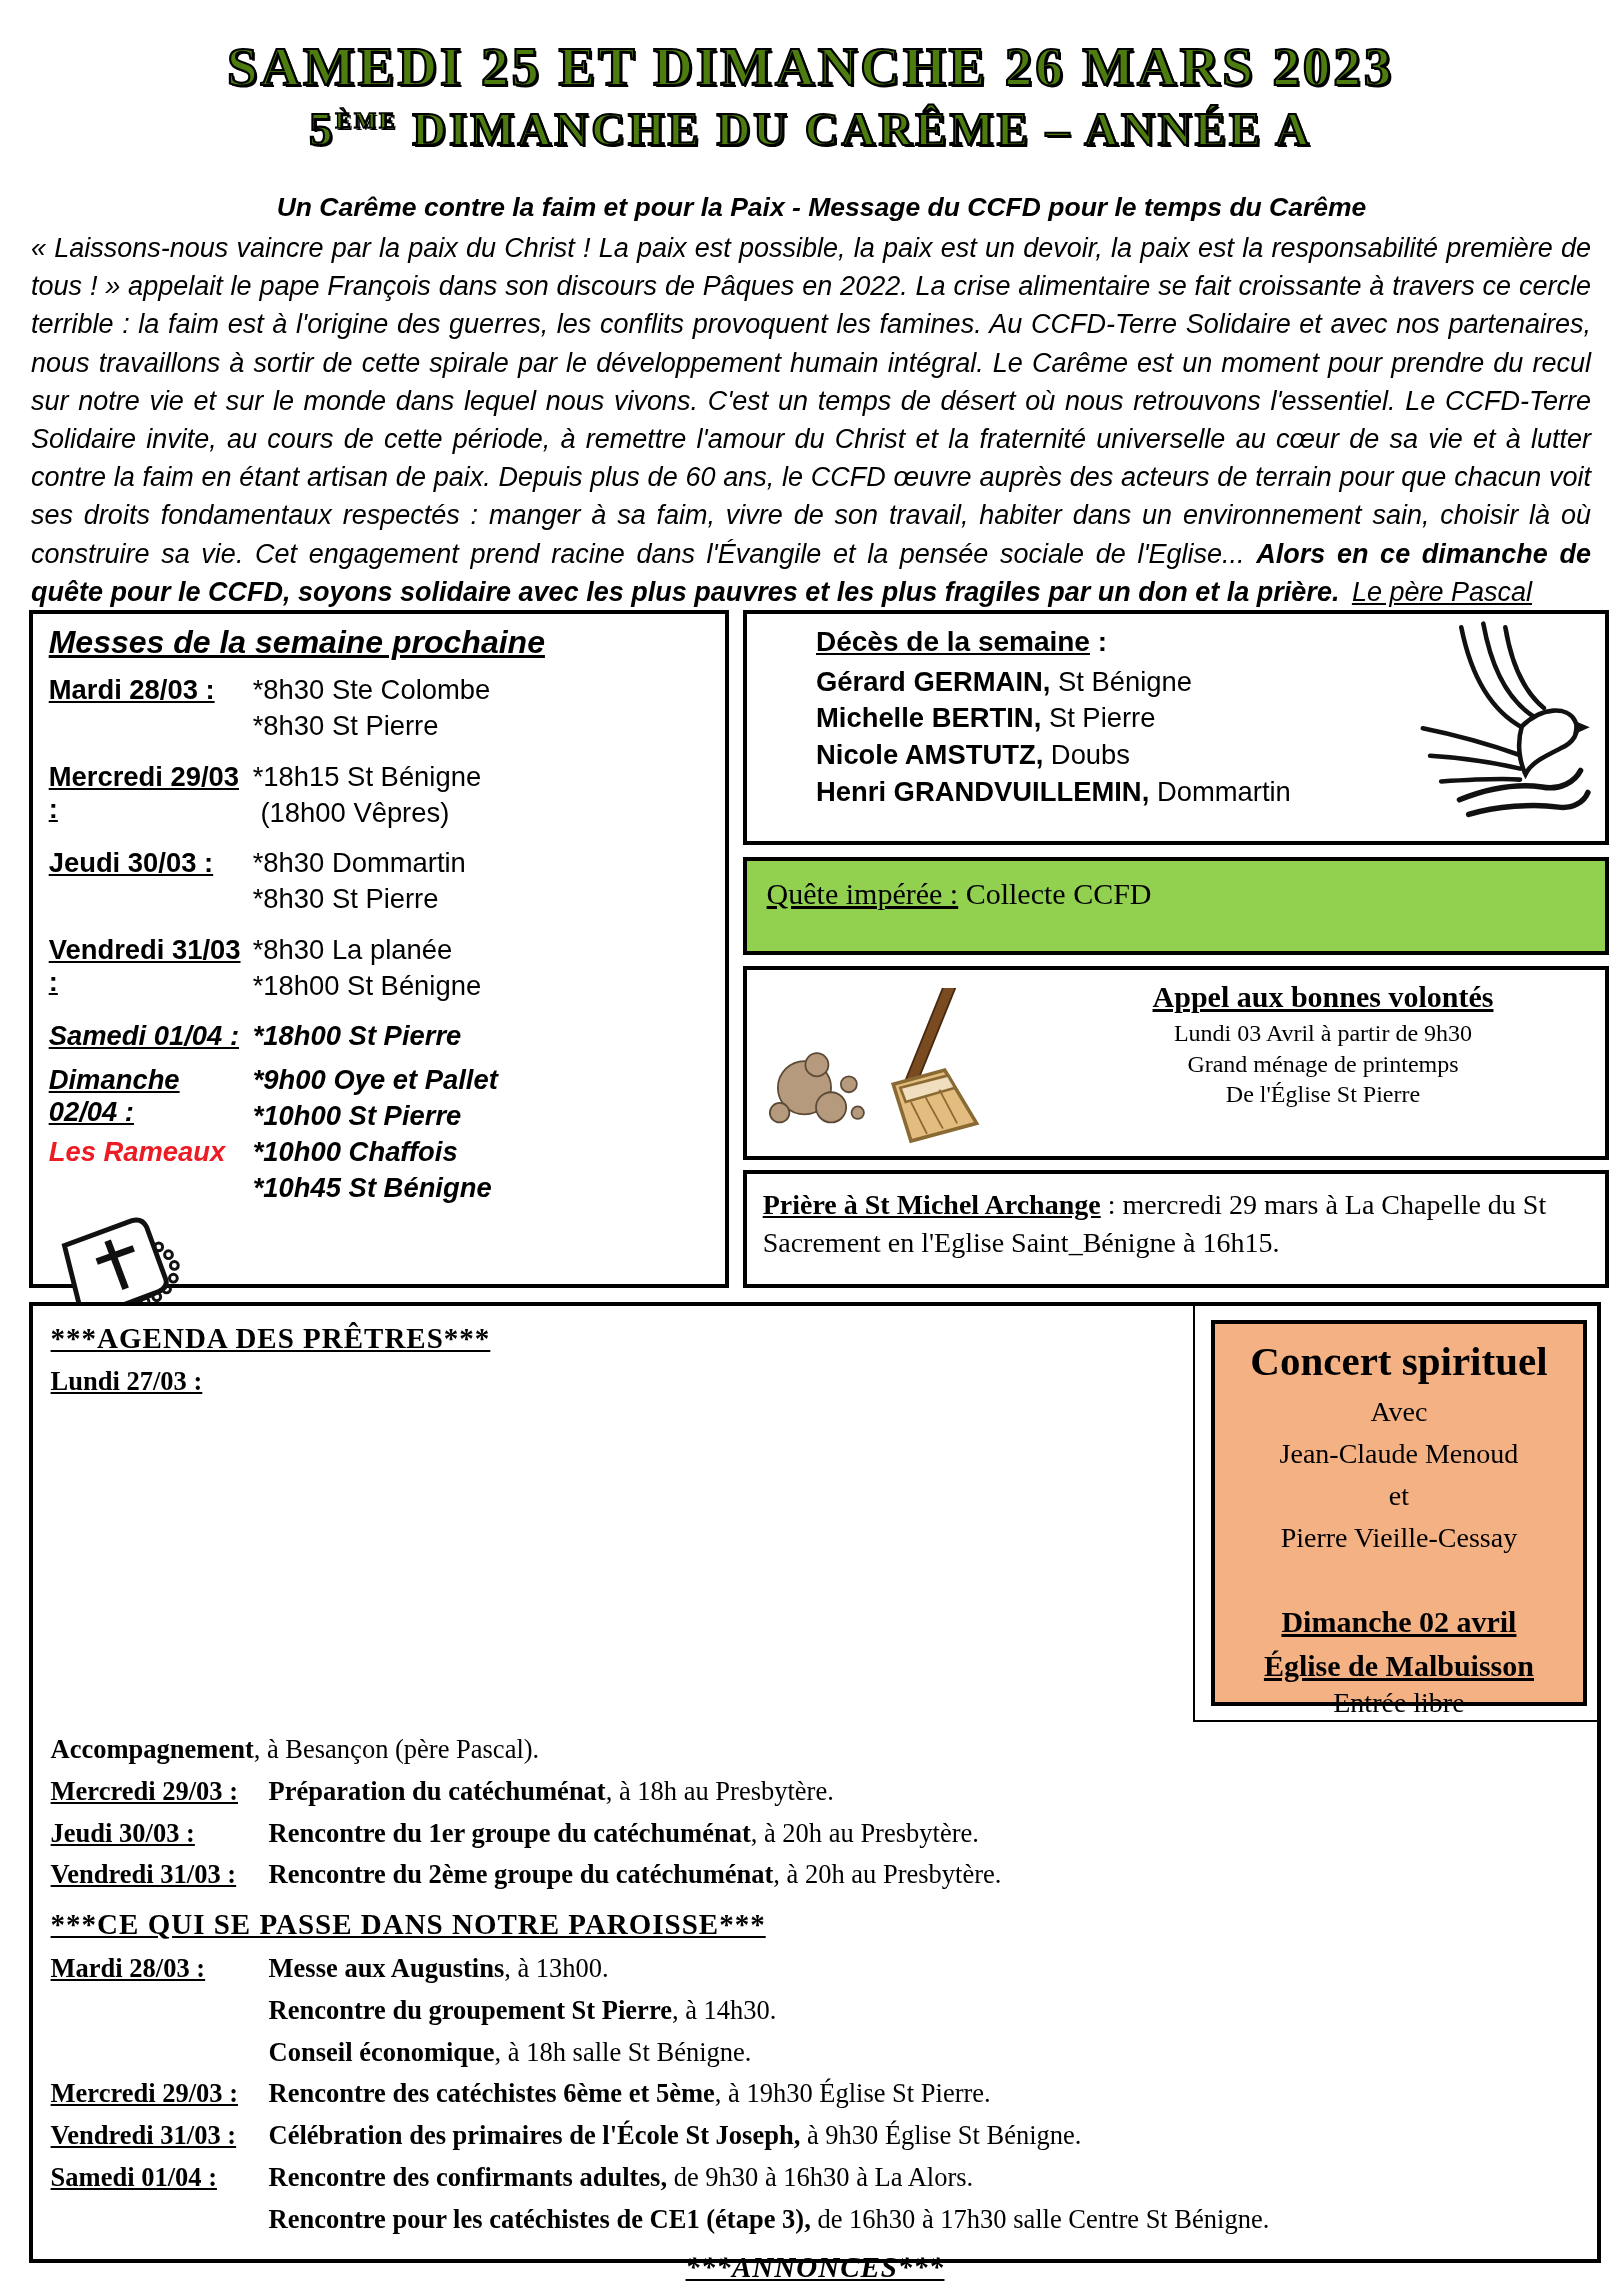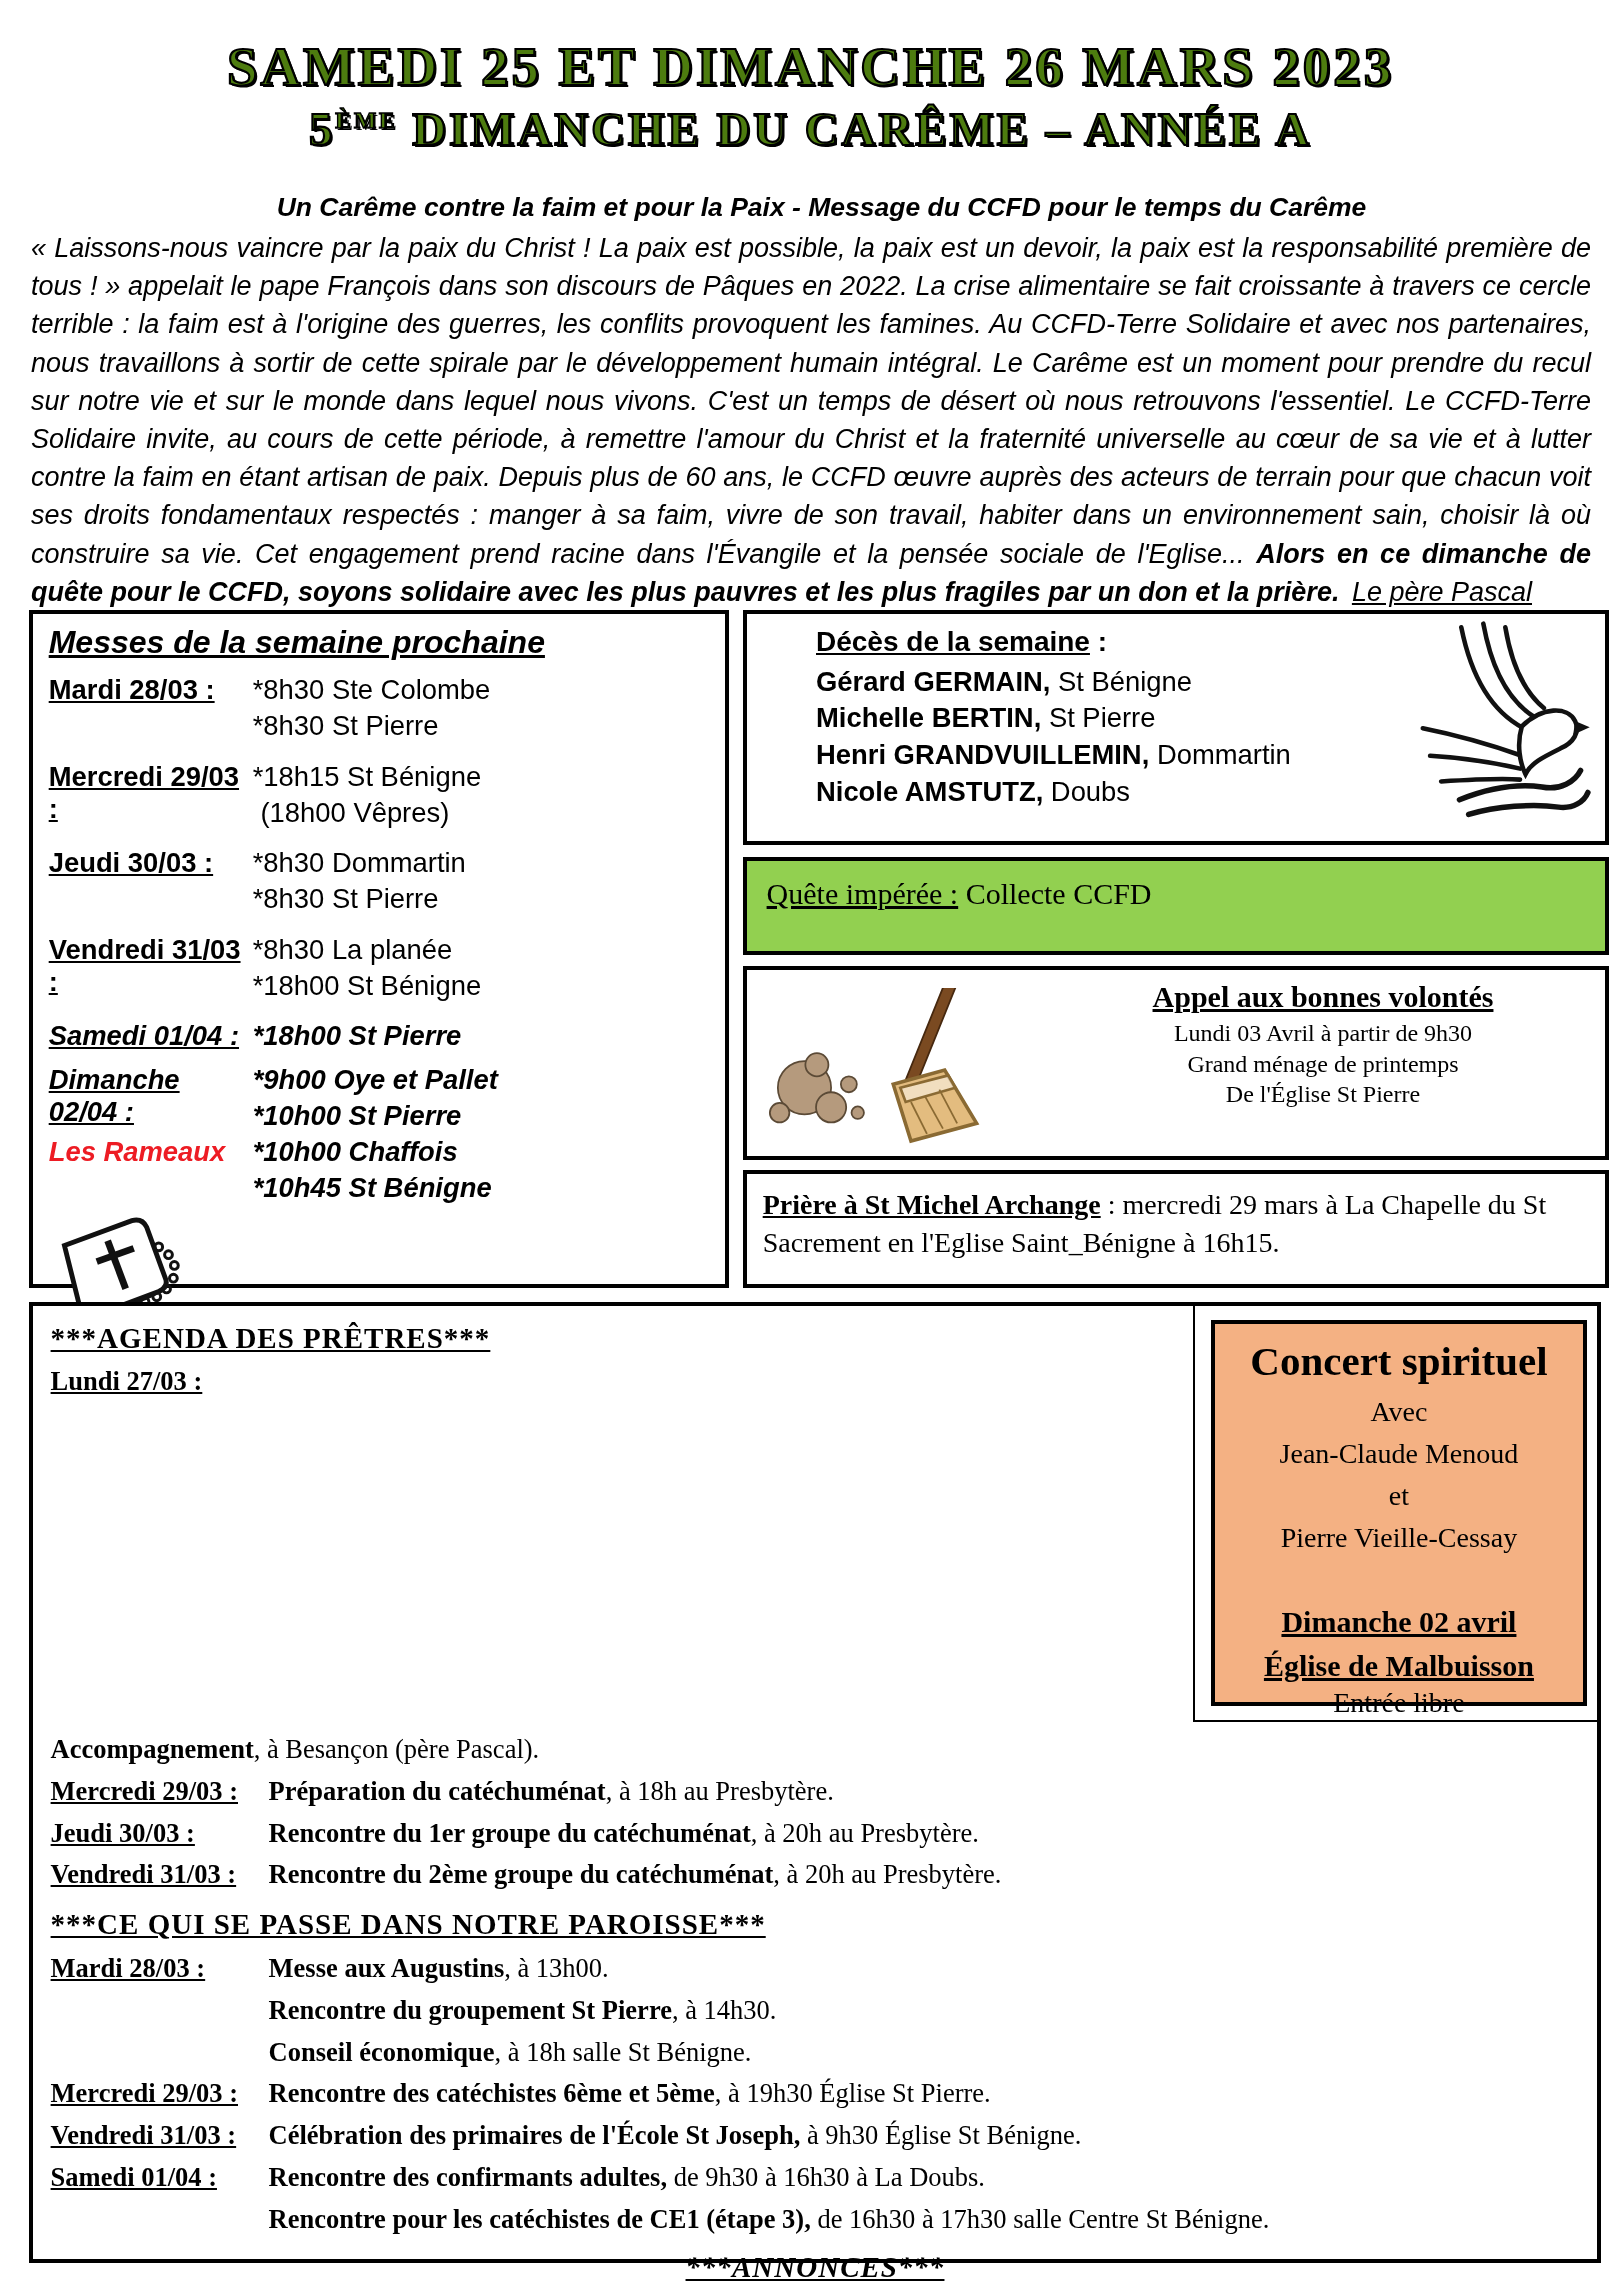--- a/index.html
+++ b/index.html
@@ -188,22 +188,22 @@
         </g>
       </svg>
     </span>
   </div>
 </div>
 
 <div class="box deces">
   <div class="deces-title"><span class="du">Décès de la semaine</span><span> :</span></div>
   <div class="deces-line"><span class="nm">Gérard GERMAIN,</span><span> St Bénigne</span></div>
   <div class="deces-line"><span class="nm">Michelle BERTIN,</span><span> St Pierre</span></div>
+  <div class="deces-line"><span class="nm">Nicole AMSTUTZ,</span><span> Doubs</span></div>
   <div class="deces-line"><span class="nm">Henri GRANDVUILLEMIN,</span><span> Dommartin</span></div>
-  <div class="deces-line"><span class="nm">Nicole AMSTUTZ,</span><span> Doubs</span></div>
   <span class="deces-dove">
     <svg width="186" height="211" viewBox="0 0 200 230">
       <g fill="none" stroke="#111" stroke-width="5" stroke-linecap="round">
         <path d="M60 8 C 70 58, 90 98, 128 118"></path>
         <path d="M84 4 C 92 48, 108 86, 140 106"></path>
         <path d="M108 8 C 114 44, 126 76, 150 96"></path>
         <path d="M18 118 C 58 126, 98 138, 126 148"></path>
         <path d="M26 148 C 62 150, 98 156, 124 162"></path>
         <path d="M38 176 C 70 174, 102 172, 124 174"></path>
       </g>
@@ -277,19 +277,19 @@
   <div class="arow"><span class="aday">Jeudi 30/03 :</span><span class="adesc"><span class="bl">Rencontre du 1er groupe du catéchuménat</span><span>, à 20h au Presbytère.</span></span></div>
   <div class="arow"><span class="aday">Vendredi 31/03 :</span><span class="adesc"><span class="bl">Rencontre du 2ème groupe du catéchuménat</span><span>, à 20h au Presbytère.</span></span></div>
 
   <div class="sec-title" style="margin-top:15.7px;">***CE QUI SE PASSE DANS NOTRE PAROISSE***</div>
 
   <div class="arow"><span class="aday">Mardi 28/03 :</span><span class="adesc"><span class="bl">Messe aux Augustins</span><span>, à 13h00.</span></span></div>
   <div class="arow"><span class="aday blank"></span><span class="adesc"><span class="bl">Rencontre du groupement St Pierre</span><span>, à 14h30.</span></span></div>
   <div class="arow"><span class="aday blank"></span><span class="adesc"><span class="bl">Conseil économique</span><span>, à 18h salle St Bénigne.</span></span></div>
   <div class="arow"><span class="aday">Mercredi 29/03 :</span><span class="adesc"><span class="bl">Rencontre des catéchistes 6ème et 5ème</span><span>, à 19h30 Église St Pierre.</span></span></div>
   <div class="arow"><span class="aday">Vendredi 31/03 :</span><span class="adesc"><span class="bl">Célébration des primaires de l'École St Joseph,</span><span> à 9h30 Église St Bénigne.</span></span></div>
-  <div class="arow"><span class="aday">Samedi 01/04 :</span><span class="adesc"><span class="bl">Rencontre des confirmants adultes,</span><span> de 9h30 à 16h30 à La Doubs.</span></span></div>
+  <div class="arow"><span class="aday">Samedi 01/04 :</span><span class="adesc"><span class="bl">Rencontre des confirmants adultes,</span><span> de 9h30 à 16h30 à La Alors.</span></span></div>
   <div class="arow"><span class="aday blank"></span><span class="adesc" style="width:calc(100% - 225px);"><span class="bl">Rencontre pour les catéchistes de CE1 (étape 3),</span><span> de 16h30 à 17h30 salle Centre St Bénigne.</span></span></div>
 
   <div class="annonces-title">***ANNONCES***</div>
 
 </div>
 
 
 </body></html>

